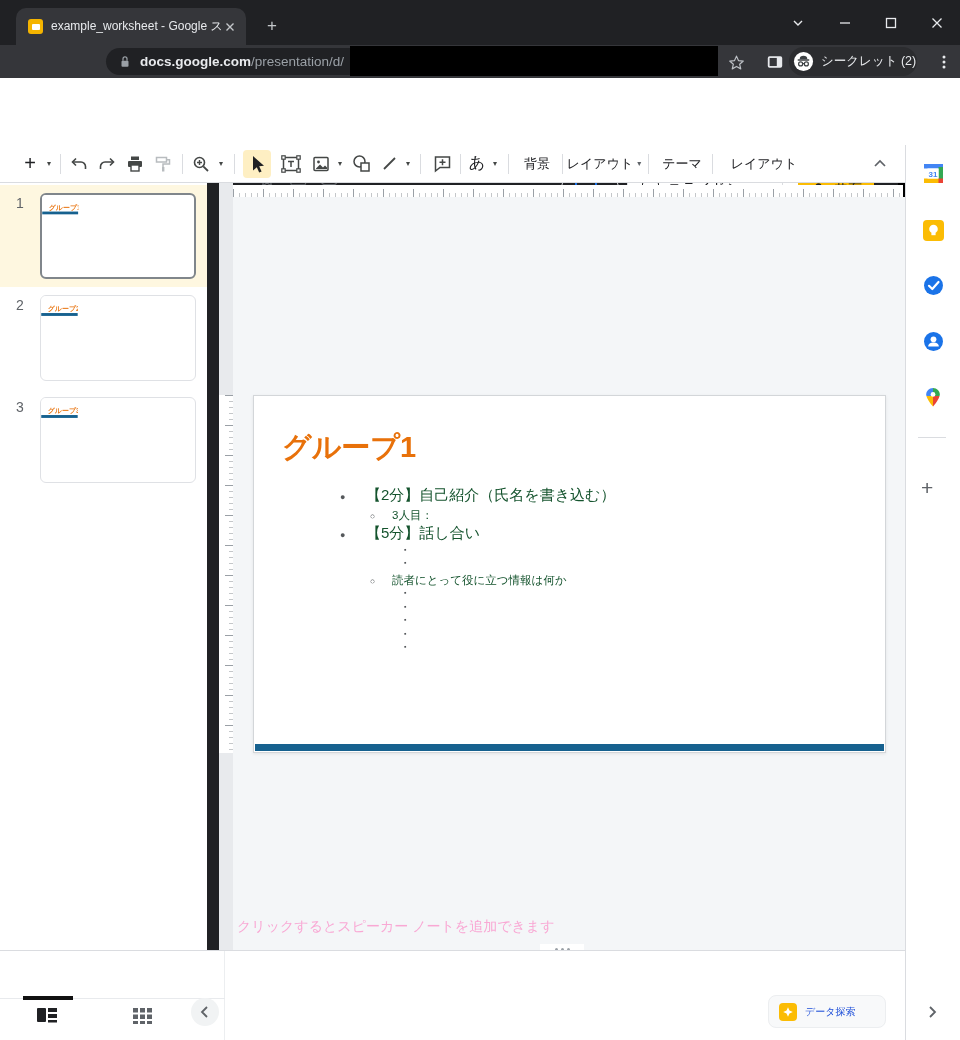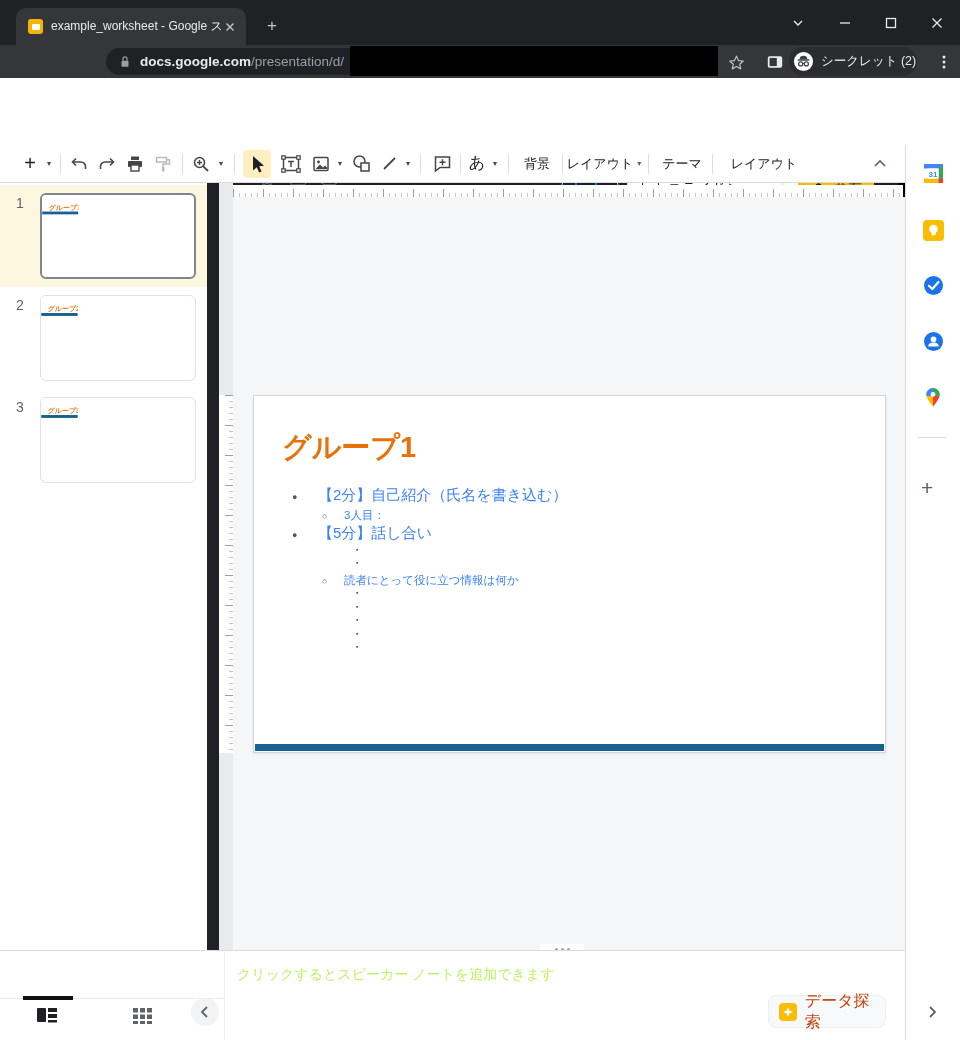--- a/index.html
+++ b/index.html
@@ -91,21 +91,21 @@
   #vruler-ticks{left:219px;top:395px;width:14px;height:358px;
     background:
       repeating-linear-gradient(to bottom,#9aa0a6 0 1px,transparent 1px 30px) right top/8px 100% no-repeat,
       repeating-linear-gradient(to bottom,#c4c7ca 0 1px,transparent 1px 6px) right top/4px 100% no-repeat,
       #fff;}
   #slide{left:253px;top:395px;width:633px;height:358px;background:#fff;border:1px solid #d3d6d9;
          box-sizing:border-box;box-shadow:0 1px 3px rgba(0,0,0,.08);}
   .slide-surface{position:relative;width:100%;height:100%;overflow:hidden;}
   .s-title{position:absolute;left:28px;top:32px;font-size:29px;font-weight:bold;color:#e8710a;white-space:nowrap;}
   .s-list{position:absolute;left:0;top:90px;right:6px;}
-  .b{display:flex;align-items:baseline;color:#3b82f6;white-space:nowrap;}
+  .b{display:flex;align-items:baseline;color:#14532d;white-space:nowrap;padding-left:48px;}
   .mk{flex:none;color:#55585b;}
   .b1{height:21.5px;font-size:15px;}
   .b1 .mk{padding-left:38px;width:26px;font-size:9px;}
   .b1 .mk::before{content:"●";}
   .b2{height:16.8px;font-size:11.5px;}
   .b2 .mk{padding-left:68px;width:22px;font-size:8.5px;}
   .b2 .mk::before{content:"○";}
   .b3{height:13.4px;font-size:9px;}
   .b3 .mk{padding-left:102px;width:12px;font-size:7px;}
   .b3 .mk::before{content:"▪";}
@@ -114,25 +114,25 @@
   #dots-handle{left:540px;top:944px;width:44px;height:11px;background:#fff;display:flex;align-items:center;
                justify-content:center;gap:3px;}
   #dots-handle i{width:3px;height:3px;border-radius:50%;background:#9aa0a6;}
 
   
   #notes-divider{left:0;top:950px;width:905px;height:1px;background:#dadce0;}
   #left-footer{left:0;top:951px;width:225px;height:89px;background:#fff;border-right:1px solid #eceef0;box-sizing:border-box;}
   #film-scroll{left:23px;top:996px;width:50px;height:4px;background:#111;}
   #left-footer-line{left:0;top:998px;width:225px;height:1px;background:#e8eaed;}
   #notes-area{left:225px;top:951px;width:680px;height:89px;background:#fff;}
-  #notes-text{left:237px;top:966px;font-size:14px;color:#bef264;}
+  #notes-text{left:237px;top:918px;font-size:14px;color:#f9a8d4;}
   #explore-btn{left:768px;top:995px;width:118px;height:33px;background:#f8f9fa;border:1px solid #eceef0;
                border-radius:8px;display:flex;align-items:center;gap:8px;padding-left:10px;box-sizing:border-box;}
   #explore-icon{width:18px;height:18px;background:#fbbc04;border-radius:4px;display:flex;align-items:center;justify-content:center;}
-  #explore-label{font-size:16px;color:#c2410c;}
+  #explore-label{font-size:10px;color:#1d4ed8;}
   .chev-circle{width:28px;height:28px;border-radius:50%;background:#f1f3f4;display:flex;align-items:center;justify-content:center;}
 </style>
 </head>
 <body>
 
 <div class="abs" id="titlebar">
   <div class="abs" id="tab">
     <span class="favicon">
         <i></i>
       </span>

